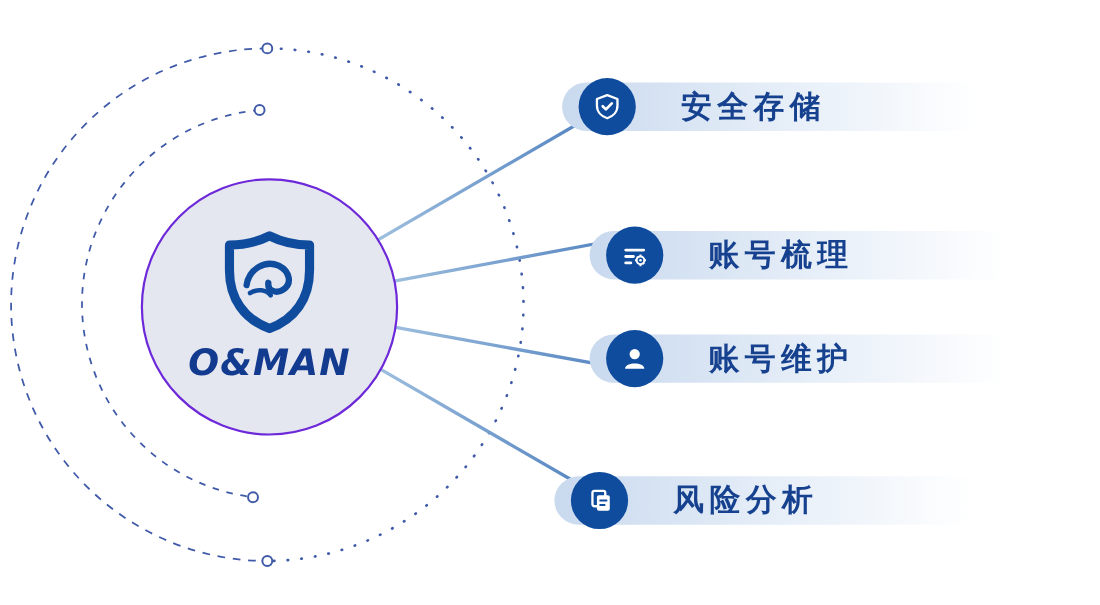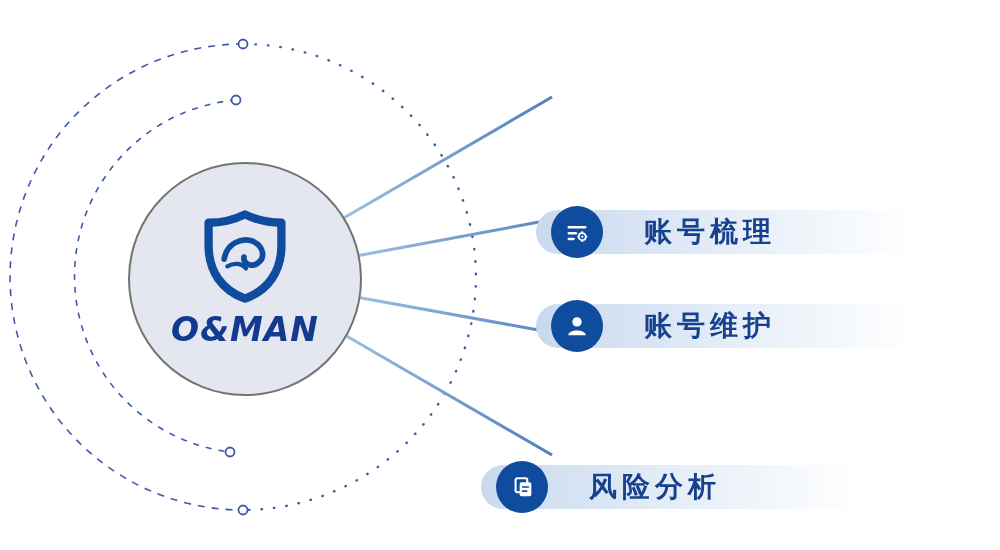--- a/index.html
+++ b/index.html
@@ -12,21 +12,21 @@
   }
   svg.layer{position:absolute;left:0;top:0;}
 
   
   .logo-circle{
     position:absolute;
     left:128px;top:162px;
     width:230px;height:230px;
     border-radius:50%;
     background:#e5e7f0;
-    border:2px solid #737373;
+    border:2px solid #6d28d9;
     z-index:3;
     display:flex;
     flex-direction:column;
     align-items:center;
     justify-content:center;
   }
   .logo-shield{width:110px;height:104px;margin-top:-6px;}
   .logo-text{
     margin-top:2px;
     font-size:33px;
@@ -38,21 +38,21 @@
 
   
   .feature-row{
     position:absolute;
     width:400px;height:44px;
     z-index:2;
   }
   .row-1{left:511px;top:75px;}
   .row-2{left:536px;top:210px;}
   .row-3{left:536px;top:304px;text-align:center;}
-  .row-4{left:481px;top:433px;margin-top:32px;}
+  .row-4{left:504px;top:433px;}
 
   .feature-bar{
     position:absolute;
     left:0;top:0;right:0;bottom:0;
     border-radius:22px;
     background:linear-gradient(90deg,#c9d9ee 0%,#e3ecf7 45%,rgba(255,255,255,0) 95%);
   }
   .feature-icon{
     position:absolute;
     left:15px;top:-4px;
@@ -103,20 +103,30 @@
 
   <div class="logo-circle">
     <svg class="logo-shield" viewBox="0 0 100 100" aria-hidden="true">
       <path d="M50 10 C40 15 26 18 15 18 L15 40 C15 65 28 83 50 91 C72 83 85 65 85 40 L85 18 C74 18 60 15 50 10 Z" fill="none" stroke="#0f4c9e" stroke-width="8" stroke-linejoin="round"></path>
       <path d="M30 53 C32 39 46 31 58 36 C68 41 70 52 62 57 C56 61 48 58 49 51" fill="none" stroke="#0f4c9e" stroke-width="5.5" stroke-linecap="round"></path>
       <path d="M33 60 C40 56 47 57 51 62" fill="none" stroke="#0f4c9e" stroke-width="4" stroke-linecap="round"></path>
     </svg>
     <div class="logo-text">O&amp;MAN</div>
   </div>
 
+  <div class="feature-row row-1">
+    <div class="feature-bar"></div>
+    <div class="feature-icon">
+      <svg viewBox="0 0 24 24" aria-hidden="true">
+        <path d="M12 3 L20 6 V11 C20 16 16.5 19.6 12 21 C7.5 19.6 4 16 4 11 V6 Z" fill="none" stroke="#ffffff" stroke-width="1.8" stroke-linejoin="round"></path>
+        <path d="M8.5 11.6 L11 14.1 L15.6 9.4" fill="none" stroke="#ffffff" stroke-width="2.1" stroke-linecap="round" stroke-linejoin="round"></path>
+      </svg>
+    </div>
+    <span class="feature-label">安全存储</span>
+  </div>
 
   <div class="feature-row row-2">
     <div class="feature-bar"></div>
     <div class="feature-icon">
       <svg viewBox="0 0 24 24" aria-hidden="true">
         <line x1="5" y1="8" x2="19" y2="8" stroke="#ffffff" stroke-width="2.2" stroke-linecap="round"></line>
         <line x1="5" y1="13" x2="11" y2="13" stroke="#ffffff" stroke-width="2.2" stroke-linecap="round"></line>
         <line x1="5" y1="18" x2="9" y2="18" stroke="#ffffff" stroke-width="2.2" stroke-linecap="round"></line>
         <g stroke="#ffffff" stroke-width="1.6">
           <circle cx="16.5" cy="16" r="3" fill="none"></circle>

